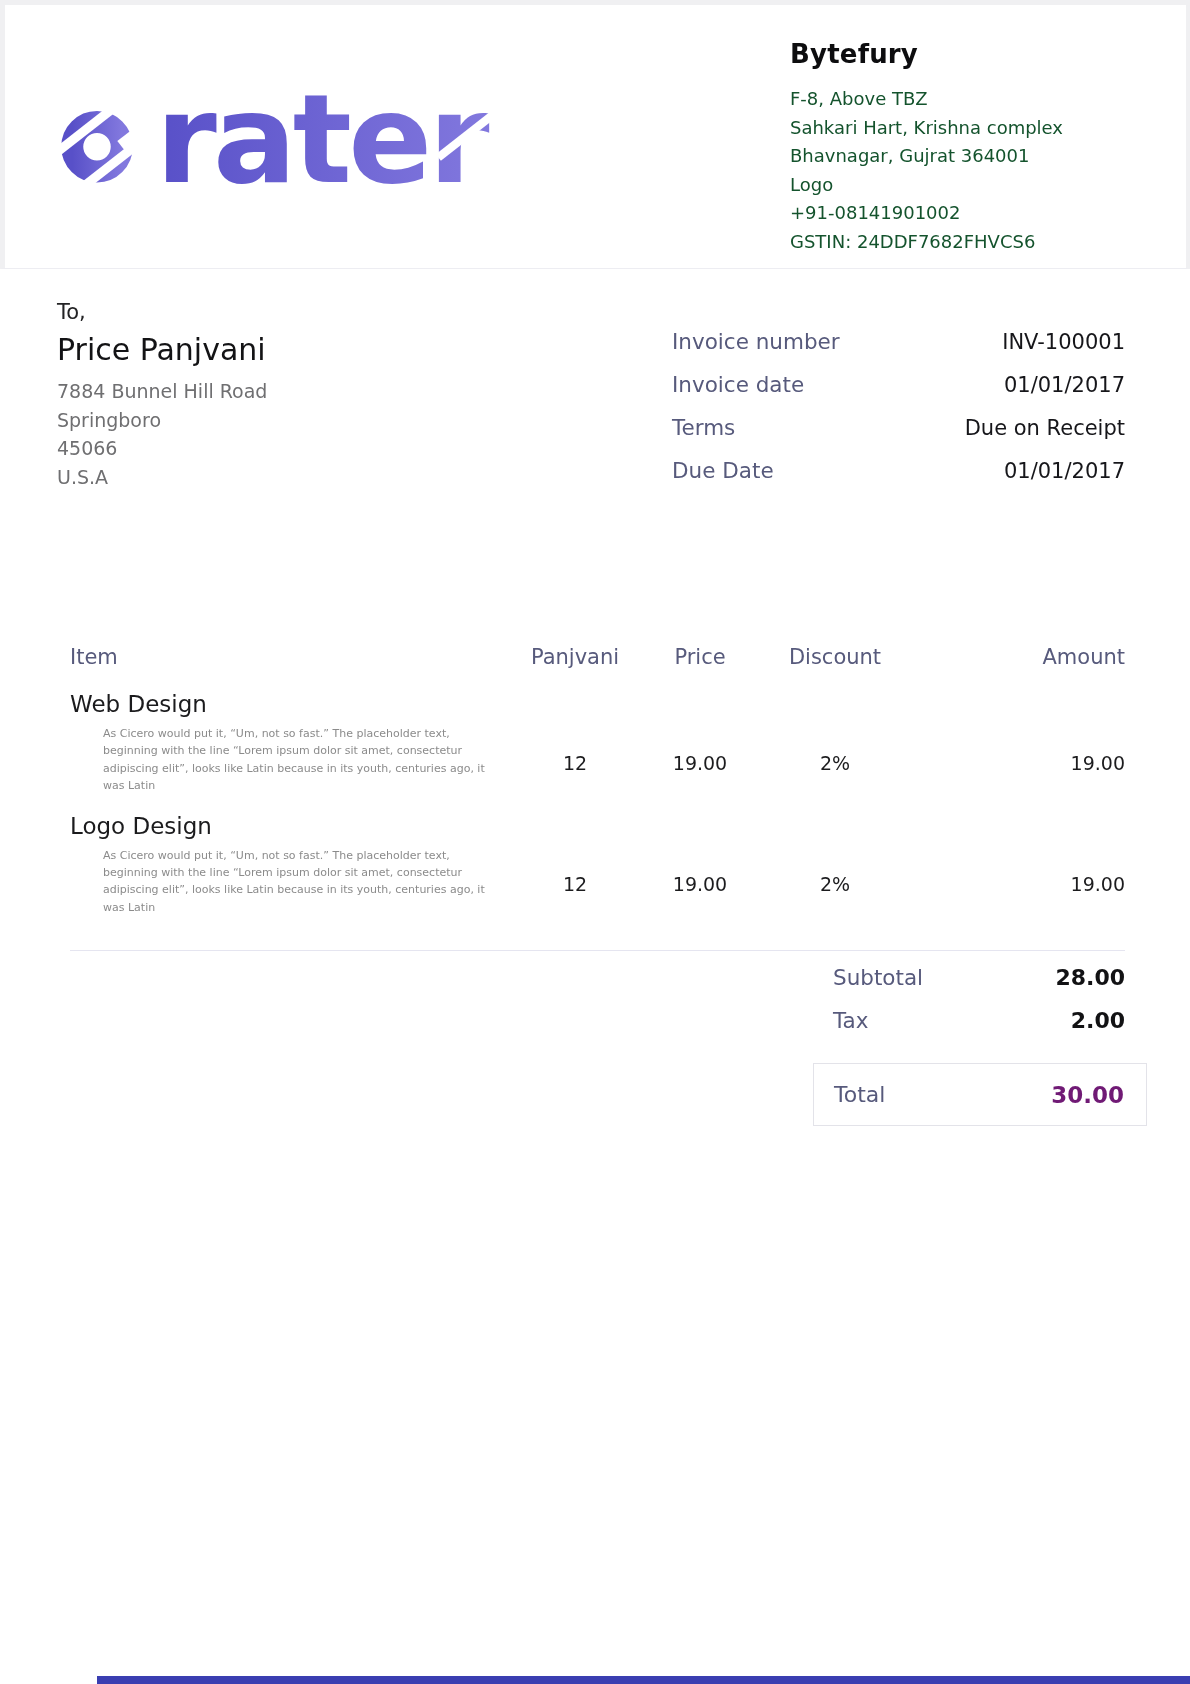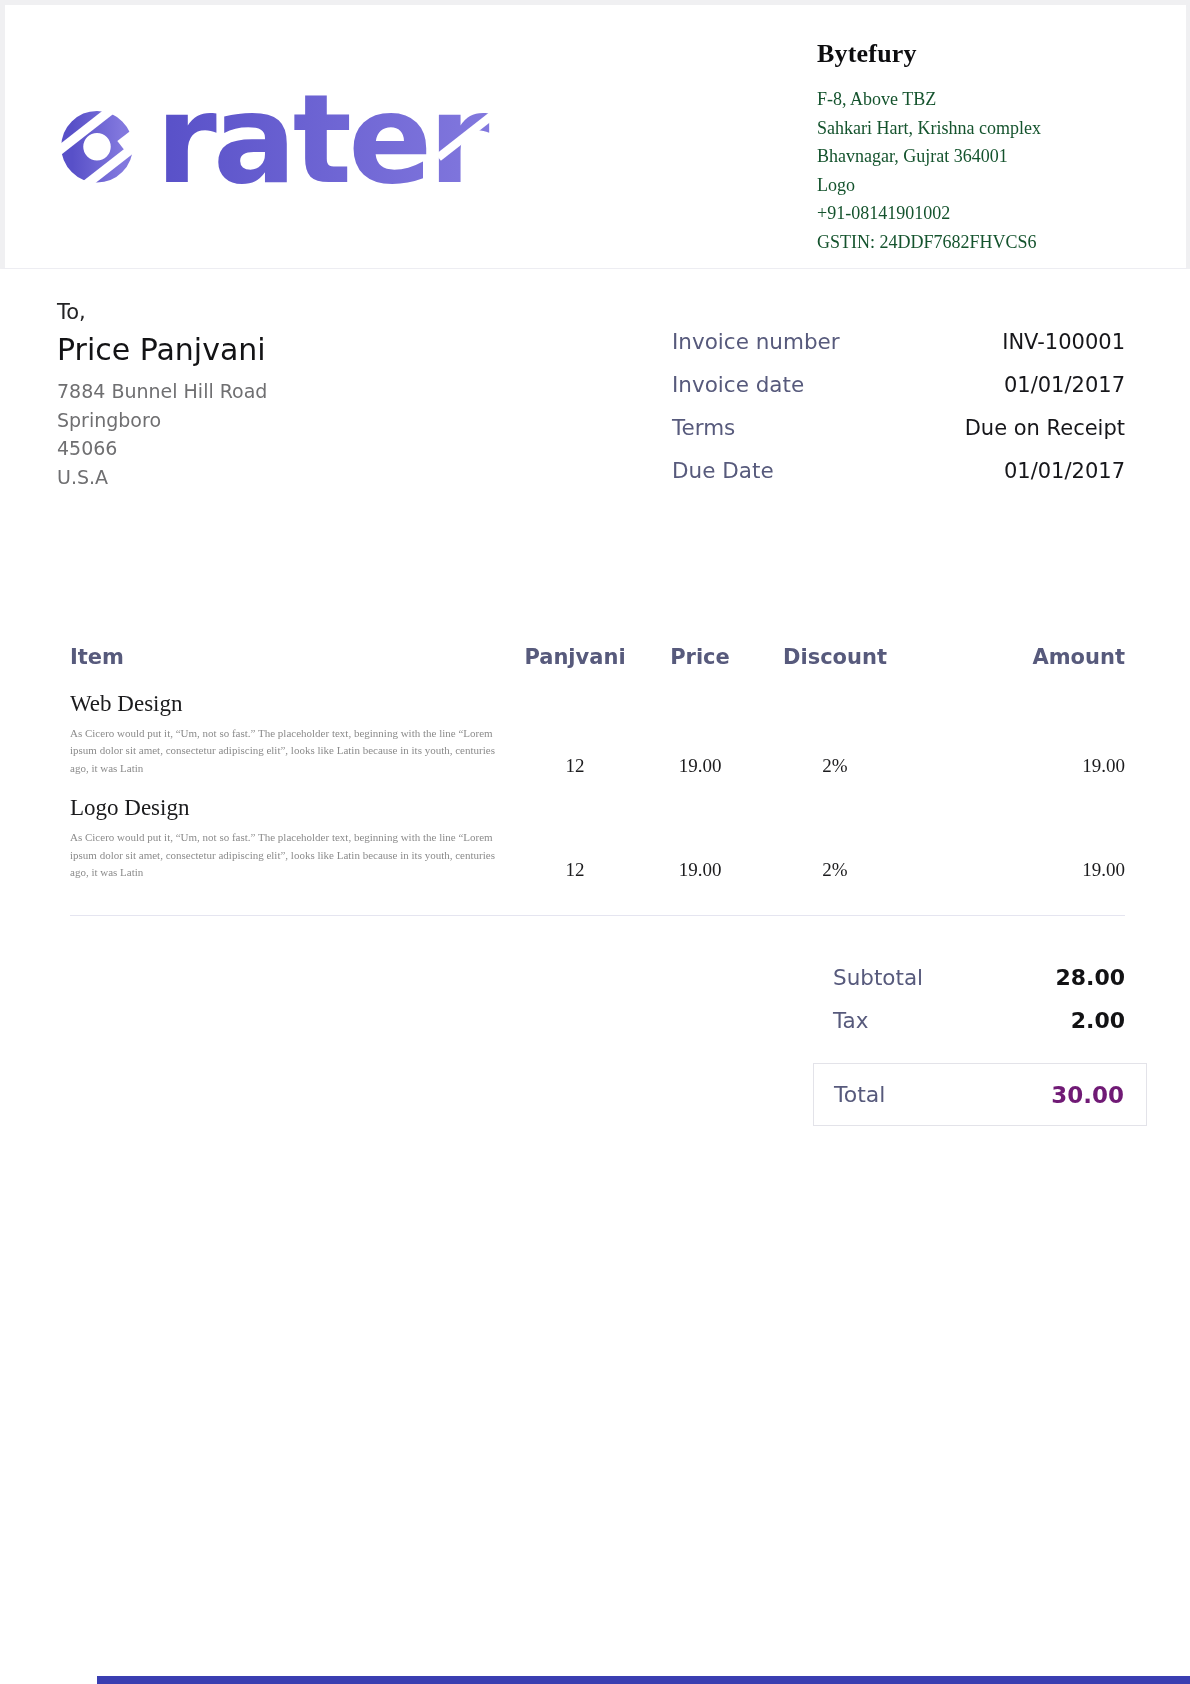--- a/index.html
+++ b/index.html
@@ -15,46 +15,46 @@
   .header{
     position:absolute;top:0;left:0;right:0;height:269px;
     background:#ffffff;
     border-top:5px solid #f0f0f2;
     border-left:5px solid #f0f0f2;
     border-right:4px solid #f0f0f2;
     border-bottom:1px solid #ededf2;
     box-sizing:border-box;
   }
   .logo-wrap{position:absolute;left:48px;top:60px;width:440px;height:124px;}
-  .company{position:absolute;left:812px;top:34px;width:370px;font-family:Liberation Serif, serif;}
+  .company{position:absolute;left:785px;top:34px;width:370px;}
   .company-name{margin:0 0 16px 0;font-size:26px;font-weight:bold;color:#0d0d0f;letter-spacing:.2px;}
   .company-address{font-size:18px;color:#14532d;line-height:28.5px;}
   
   .addresses{position:absolute;top:300px;left:57px;right:65px;display:flex;justify-content:space-between;gap:39px;}
   .bill-to{width:420px;}
   .to-label{font-size:21px;color:#232325;}
   .client-name{font-size:30px;color:#131315;margin:8px 0 10px 0;font-weight:400;}
   .client-address{font-size:19px;color:#6f6f71;line-height:28.5px;}
   .meta{width:453px;margin-top:27px;}
   .meta-row{display:flex;justify-content:space-between;align-items:baseline;margin-bottom:13px;line-height:30px;}
   .meta-label{font-size:21.5px;color:#575a7c;}
   .meta-value{font-size:21px;color:#16161a;}
   
   .items{position:absolute;top:645px;left:70px;width:1055px;}
-  .thead{display:flex;font-size:21px;font-weight:bold;color:#575a7c;}
+  .thead{display:flex;font-size:21px;font-weight:normal;color:#575a7c;}
   .c-item{width:435px;box-sizing:border-box;}
   .c-qty{width:140px;text-align:center;}
   .c-price{width:110px;text-align:center;}
   .c-disc{width:160px;text-align:center;}
   .c-amt{width:210px;text-align:right;}
   .tbody{border-bottom:1px solid #e5e5f0;padding-bottom:34px;}
-  .item-row{display:flex;align-items:flex-end;margin-top:22px;font-family:Liberation Serif, serif;}
+  .item-row{display:flex;align-items:center;margin-top:22px;}
   .item-row + .item-row{margin-top:18px;}
   .item-name{font-size:23px;color:#1b1b1d;}
-  .item-desc{font-size:11px;color:#8b8b8b;line-height:1.58;max-width:450px;margin-top:8px;}
+  .item-desc{font-size:11px;color:#8b8b8b;line-height:1.58;max-width:450px;margin-top:8px;margin-left:33px;}
   .cell-num{padding-top:40px;font-size:19px;color:#1c1c1e;}
   
   .totals{position:absolute;left:813px;top:963px;width:334px;box-sizing:border-box;}
   .tot-row{display:flex;justify-content:space-between;align-items:baseline;padding:0 22px 0 20px;line-height:29px;gap:29px;}
   .tot-row + .tot-row{margin-top:14px;}
   .tot-label{font-size:21.5px;color:#575a7c;}
   .tot-value{font-size:22px;font-weight:600;color:#121214;}
   .total-box{
     margin-top:28px;height:63px;box-sizing:border-box;
     border:1px solid #e3e3e9;background:#ffffff;

